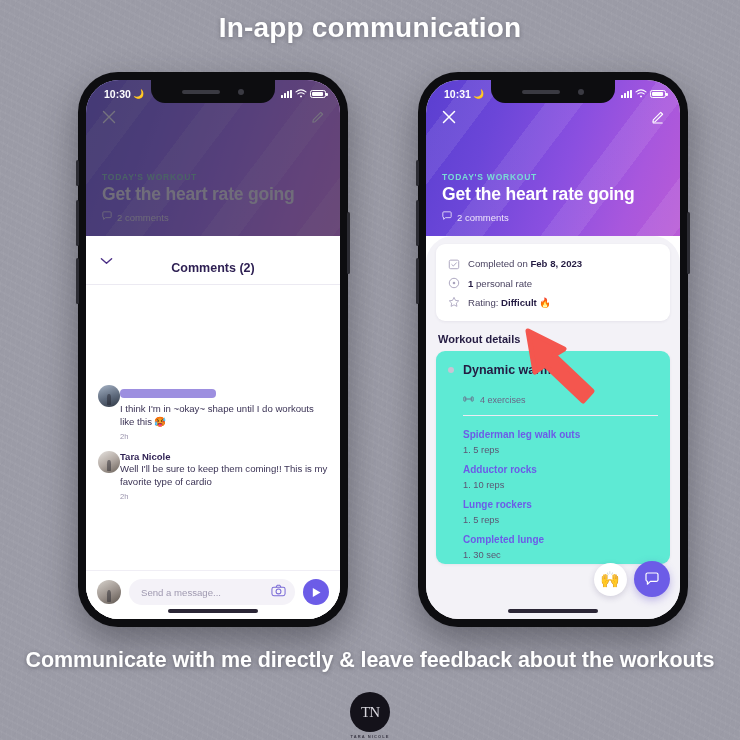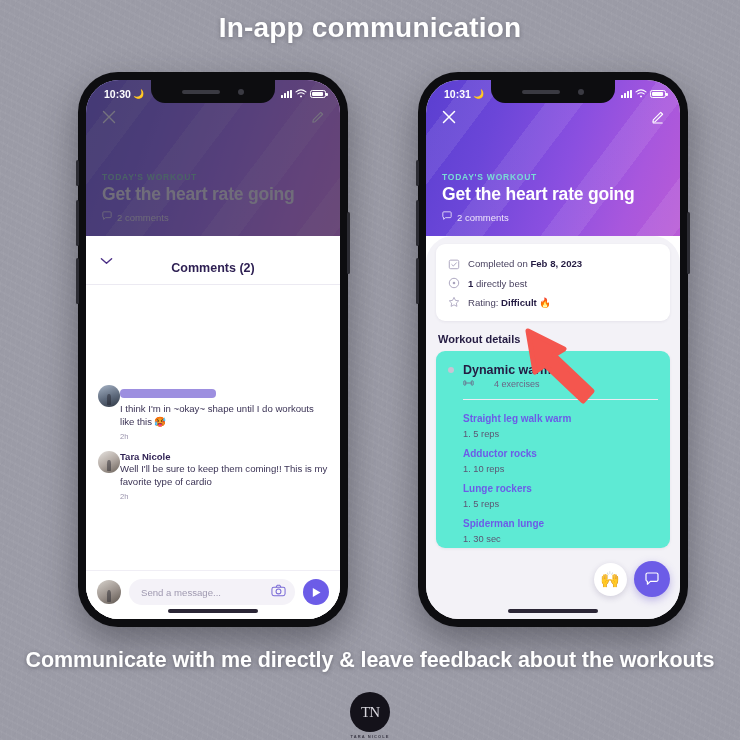--- a/index.html
+++ b/index.html
@@ -219,21 +219,21 @@
   .stat-row b { color: #241b42; }
 
   .sec-title { font-size: 11px; font-weight: bold; color: #241b42; margin: 12px 0 6px 12px; }
   .detail-card {
     margin: 0 10px; background: #5eead4; border-radius: 9px; padding: 12px 12px 4px;
     box-shadow: 0 1px 3px rgba(50,40,90,.07);
   }
   .dw-head { display: flex; align-items: center; gap: 9px; }
   .dw-dot { width: 6px; height: 6px; border-radius: 50%; background: #c8c4d4; flex: 0 0 6px; }
   .dw-title { font-size: 12.5px; font-weight: bold; color: #241b42; }
-  .dw-meta { display: flex; align-items: center; gap: 20px; font-size: 9px; color: #6b6385; margin: 2px 0 10px 15px; }
+  .dw-meta { display: flex; align-items: center; gap: 6px; font-size: 9px; color: #6b6385; margin: 18px 0 10px 15px; }
   .hr { height: 1px; background: #edebf2; margin: 0 0 4px 15px; }
   .ex { padding: 9px 0 0 15px; }
   .ex-name { font-size: 10px; font-weight: bold; color: #6c5ce7; }
   .ex-sets { font-size: 9.3px; color: #5c5573; margin-top: 5px; }
 
   .fabs { position: absolute; right: 10px; bottom: 22px; display: flex; align-items: center; gap: 7px; z-index: 20; }
   .fab-emoji {
     width: 33px; height: 33px; border-radius: 50%; background: #fff;
     display: flex; align-items: center; justify-content: center; font-size: 16px;
     box-shadow: 0 2px 6px rgba(50,40,90,.18);
@@ -423,21 +423,21 @@
           </span>
           <span><span>Completed on </span><b>Feb 8, 2023</b><span></span></span>
         </div>
         <div class="stat-row">
           <span class="si">
             <svg width="12" height="12" viewBox="0 0 14 14">
                 <circle cx="7" cy="7" r="5.5" stroke="#a9a3bd" stroke-width="1.1" fill="none"></circle>
                 <circle cx="7" cy="7" r="1.5" fill="#a9a3bd"></circle>
               </svg>
           </span>
-          <span><span></span><b>1</b><span> directly best</span></span>
+          <span><span></span><b>1</b><span> personal rate</span></span>
         </div>
         <div class="stat-row">
           <span class="si">
             <svg width="12" height="12" viewBox="0 0 14 14">
                 <path d="M7 1.6 L8.7 5.1 L12.5 5.6 L9.7 8.3 L10.4 12.1 L7 10.3 L3.6 12.1 L4.3 8.3 L1.5 5.6 L5.3 5.1 Z" stroke="#a9a3bd" stroke-width="1" fill="none" stroke-linejoin="round"></path>
               </svg>
           </span>
           <span><span>Rating: </span><b>Difficult</b><span> 🔥</span></span>
         </div>
       </div>
@@ -455,33 +455,33 @@
                 <rect x="1" y="2" width="2.2" height="5" rx=".6" stroke="#6b6385" stroke-width="1" fill="none"></rect>
                 <rect x="9.8" y="2" width="2.2" height="5" rx=".6" stroke="#6b6385" stroke-width="1" fill="none"></rect>
                 <path d="M3.2 4.5 H9.8" stroke="#6b6385" stroke-width="1"></path>
               </svg>
           </span>
           <span>4 exercises</span>
         </div>
         <div class="hr"></div>
 
         <div class="ex">
-          <div class="ex-name">Straight leg walk warm</div>
+          <div class="ex-name">Spiderman leg walk outs</div>
           <div class="ex-sets">1. 5 reps</div>
         </div>
         <div class="ex">
           <div class="ex-name">Adductor rocks</div>
           <div class="ex-sets">1. 10 reps</div>
         </div>
         <div class="ex">
           <div class="ex-name">Lunge rockers</div>
           <div class="ex-sets">1. 5 reps</div>
         </div>
         <div class="ex">
-          <div class="ex-name">Spiderman lunge</div>
+          <div class="ex-name">Completed lunge</div>
           <div class="ex-sets">1. 30 sec</div>
         </div>
       </div>
 
       <div class="fabs">
         <div class="fab-emoji">🙌</div>
         <div class="fab-chat">
           <svg width="16" height="16" viewBox="0 0 16 16">
               <path d="M2 3.6a1.6 1.6 0 0 1 1.6-1.6h8.8A1.6 1.6 0 0 1 14 3.6v5.2a1.6 1.6 0 0 1-1.6 1.6H6.4L3.4 13.2V10.4h.2A1.6 1.6 0 0 1 2 8.8Z" stroke="#fff" stroke-width="1.2" fill="none" stroke-linejoin="round"></path>
             </svg>

